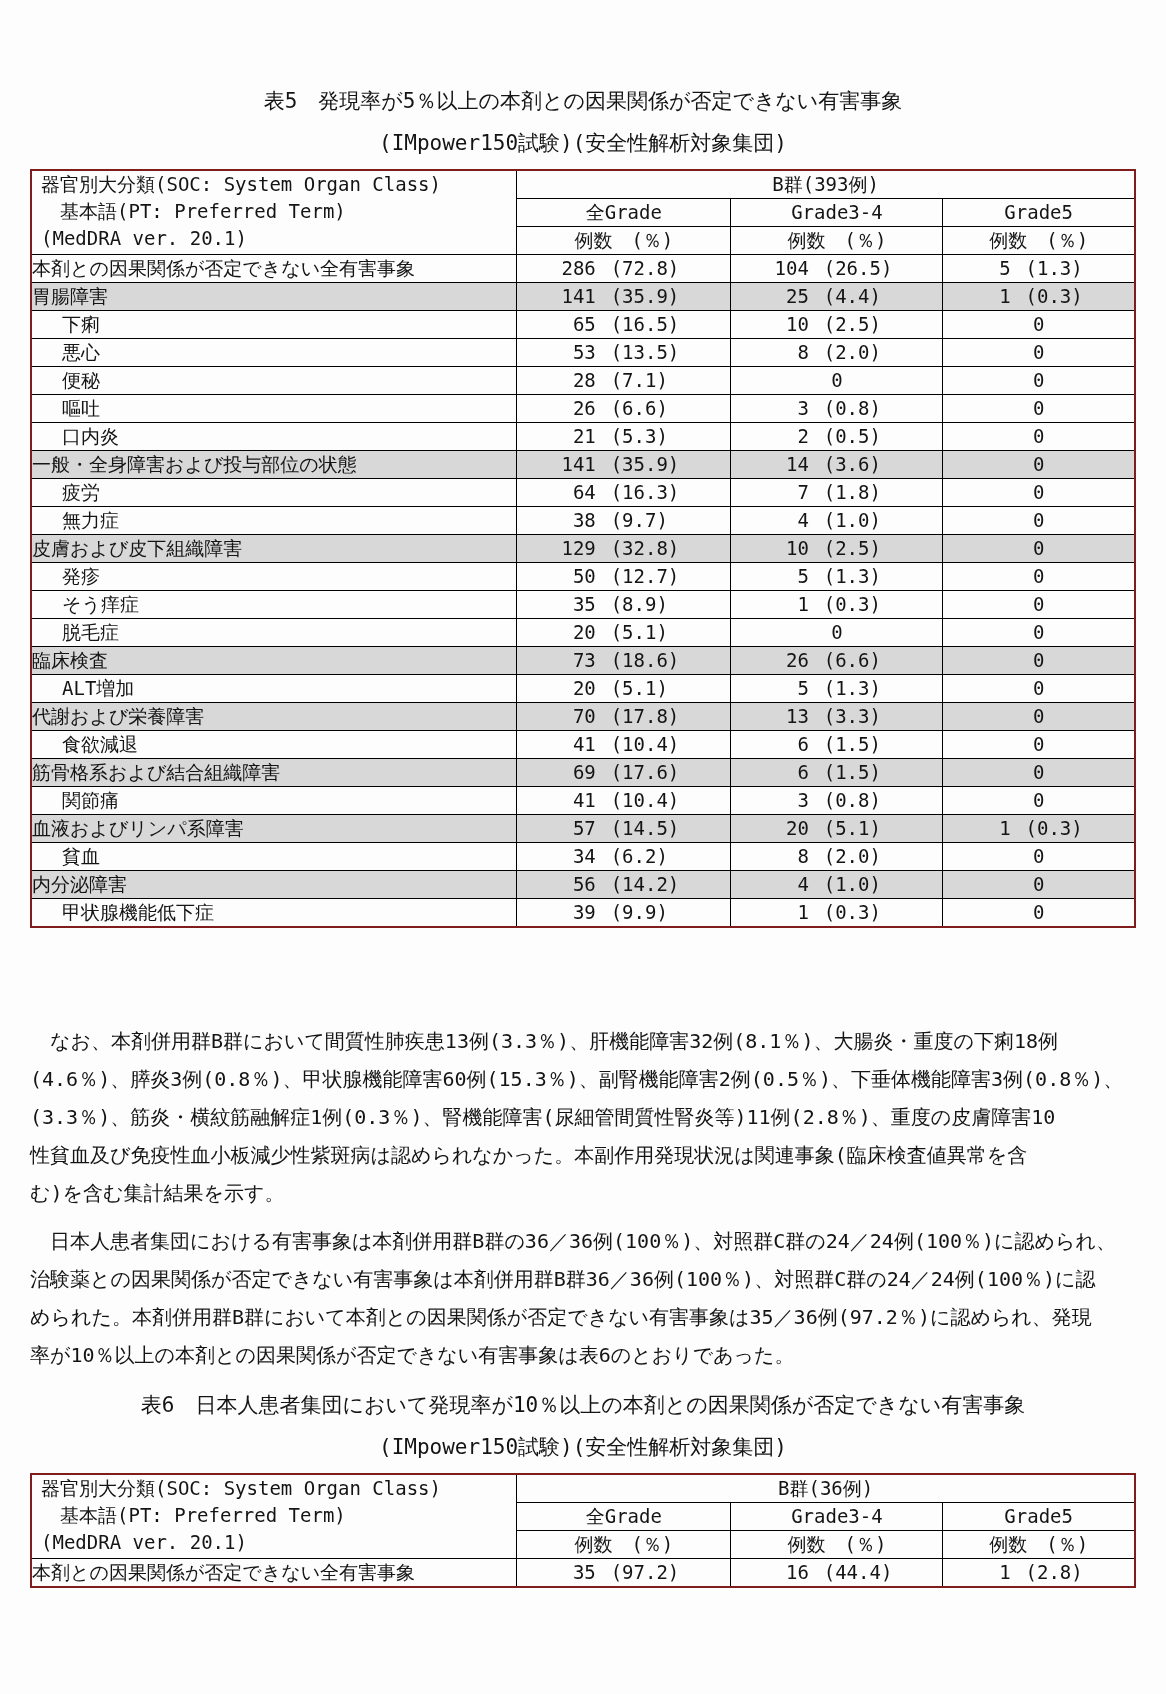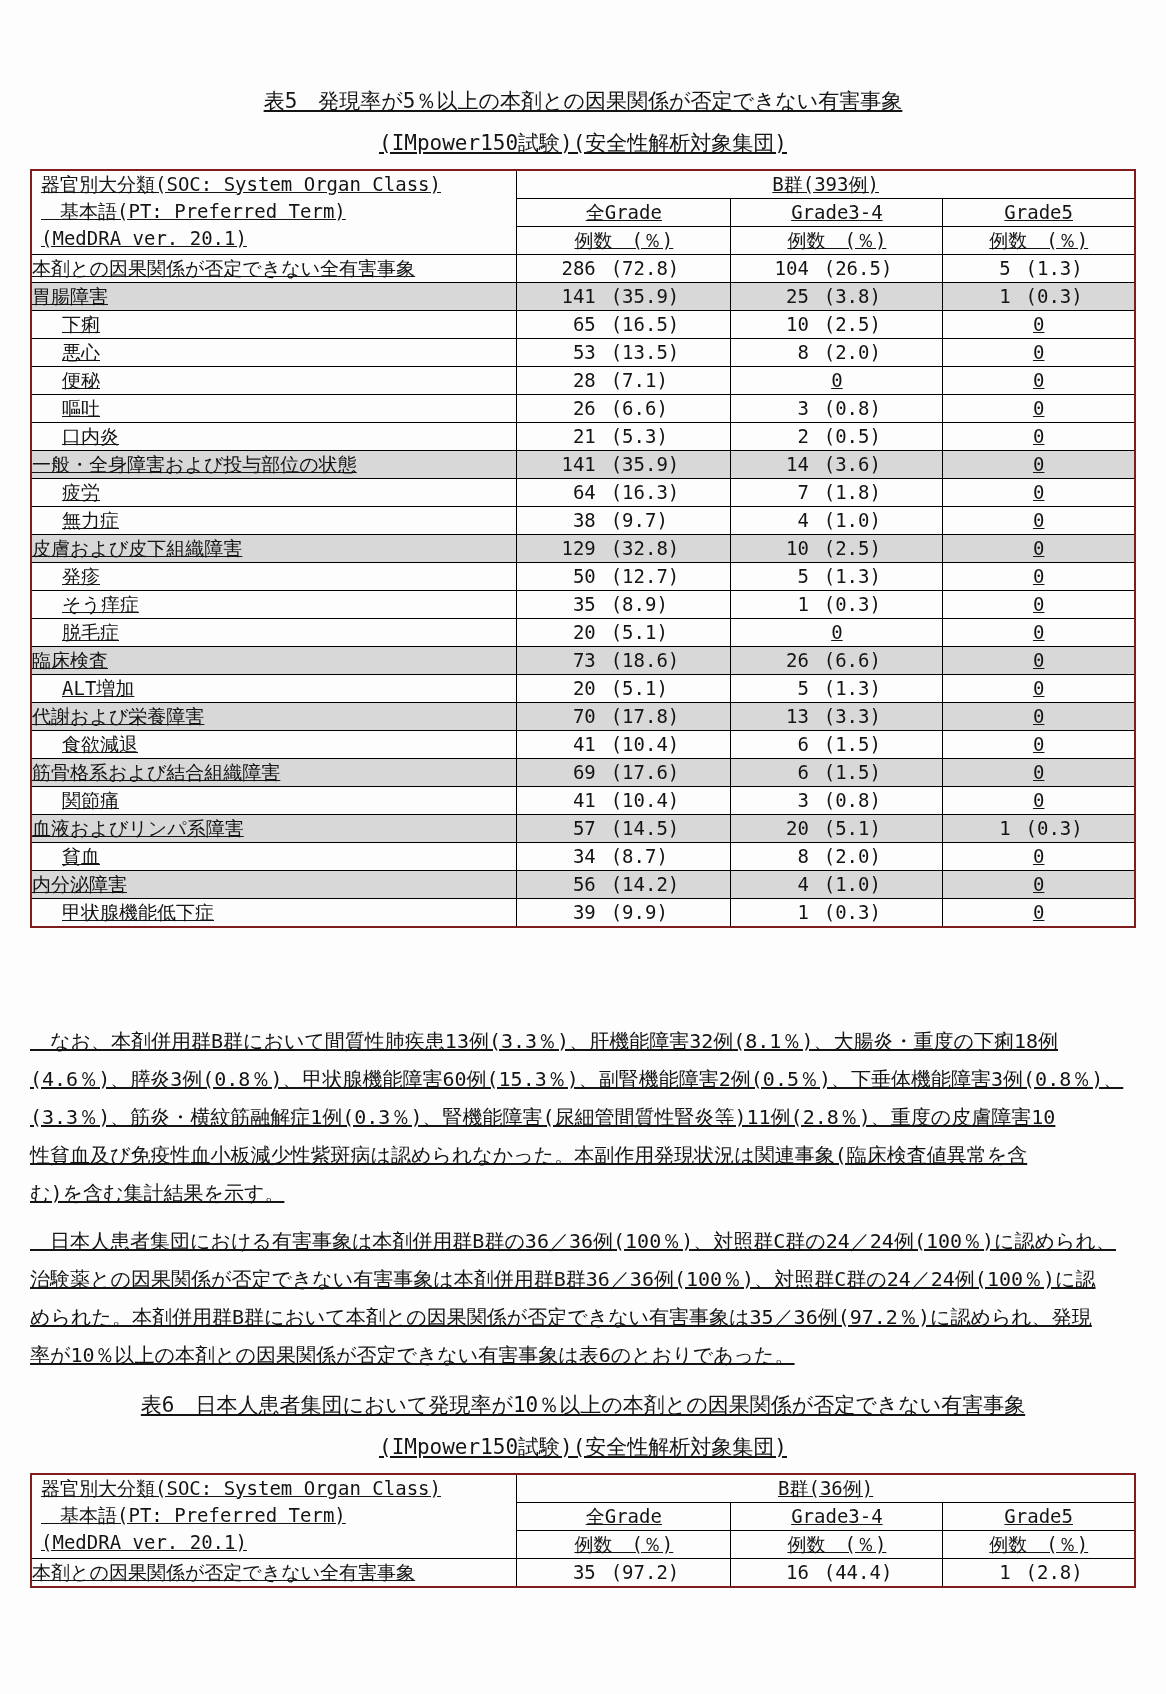--- a/index.html
+++ b/index.html
@@ -4,21 +4,20 @@
 <style>
   html, body { margin:0; padding:0; background:#ffffff; }
   .page {
     position:relative;
     width:1166px; height:1694px;
     box-sizing:border-box;
     padding:88px 30px 0 30px;
     background:#fdfdfd;
     color:#141414;
     font-family:"DejaVu Sans Mono","Liberation Mono",monospace;
-    text-decoration:underline;
   }
   .tbl-title  { text-align:center; font-size:21px; line-height:26px; white-space:pre; }
   .tbl-subtitle { text-align:center; font-size:21px; line-height:26px; margin-top:16px; white-space:pre; }
 
   table.aetable {
     width:100%;
     border-collapse:collapse;
     table-layout:fixed;
     margin-top:13px;
     border:2px solid #7f1d1d;
@@ -86,21 +85,21 @@
     <tbody>
         <tr class="total">
           <td class="label">本剤との因果関係が否定できない全有害事象</td>
           <td class="num"><span class="pair"><span class="cnt">286</span><span class="pct">(72.8)</span></span></td>
           <td class="num"><span class="pair"><span class="cnt">104</span><span class="pct">(26.5)</span></span></td>
           <td class="num"><span class="pair"><span class="cnt">5</span><span class="pct">(1.3)</span></span></td>
         </tr>
         <tr class="soc">
           <td class="label">胃腸障害</td>
           <td class="num"><span class="pair"><span class="cnt">141</span><span class="pct">(35.9)</span></span></td>
-          <td class="num"><span class="pair"><span class="cnt">25</span><span class="pct">(3.8)</span></span></td>
+          <td class="num"><span class="pair"><span class="cnt">25</span><span class="pct">(4.4)</span></span></td>
           <td class="num"><span class="pair"><span class="cnt">1</span><span class="pct">(0.3)</span></span></td>
         </tr>
         <tr class="pt">
           <td class="label">下痢</td>
           <td class="num"><span class="pair"><span class="cnt">65</span><span class="pct">(16.5)</span></span></td>
           <td class="num"><span class="pair"><span class="cnt">10</span><span class="pct">(2.5)</span></span></td>
           <td class="num">0</td>
         </tr>
         <tr class="pt">
           <td class="label">悪心</td>
@@ -205,21 +204,21 @@
           <td class="num">0</td>
         </tr>
         <tr class="soc">
           <td class="label">血液およびリンパ系障害</td>
           <td class="num"><span class="pair"><span class="cnt">57</span><span class="pct">(14.5)</span></span></td>
           <td class="num"><span class="pair"><span class="cnt">20</span><span class="pct">(5.1)</span></span></td>
           <td class="num"><span class="pair"><span class="cnt">1</span><span class="pct">(0.3)</span></span></td>
         </tr>
         <tr class="pt">
           <td class="label">貧血</td>
-          <td class="num"><span class="pair"><span class="cnt">34</span><span class="pct">(8.7)</span></span></td>
+          <td class="num"><span class="pair"><span class="cnt">34</span><span class="pct">(6.2)</span></span></td>
           <td class="num"><span class="pair"><span class="cnt">8</span><span class="pct">(2.0)</span></span></td>
           <td class="num">0</td>
         </tr>
         <tr class="soc">
           <td class="label">内分泌障害</td>
           <td class="num"><span class="pair"><span class="cnt">56</span><span class="pct">(14.2)</span></span></td>
           <td class="num"><span class="pair"><span class="cnt">4</span><span class="pct">(1.0)</span></span></td>
           <td class="num">0</td>
         </tr>
         <tr class="pt">

